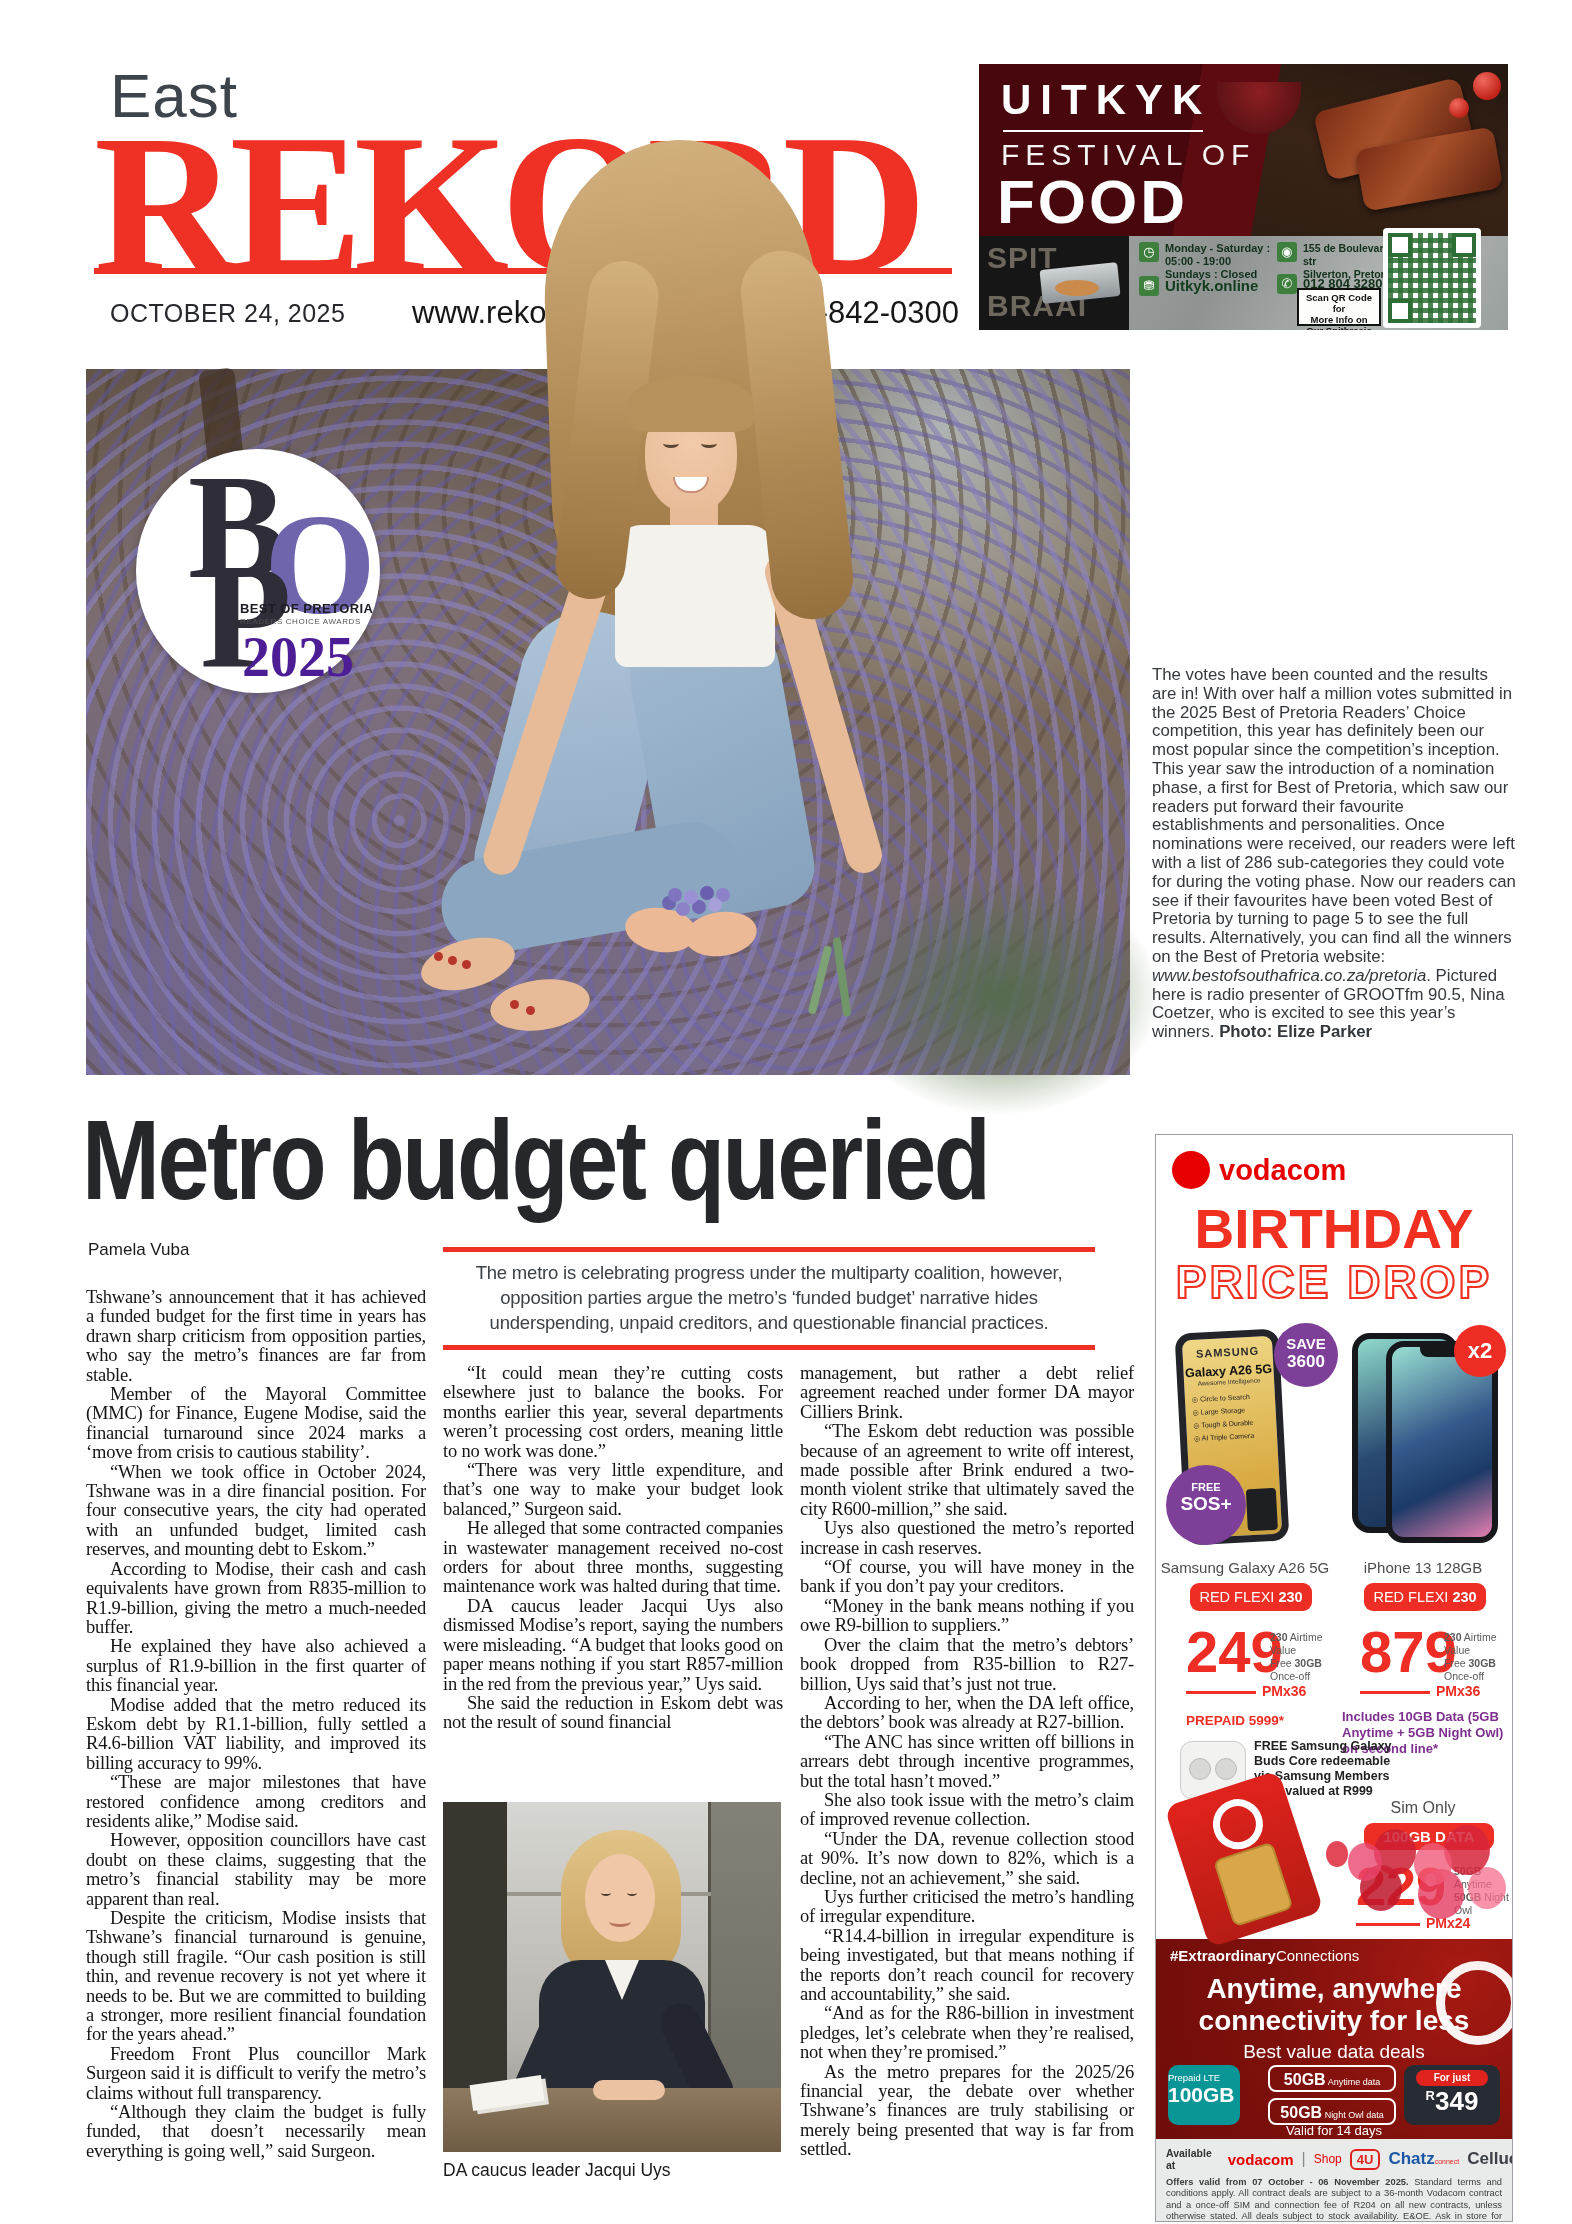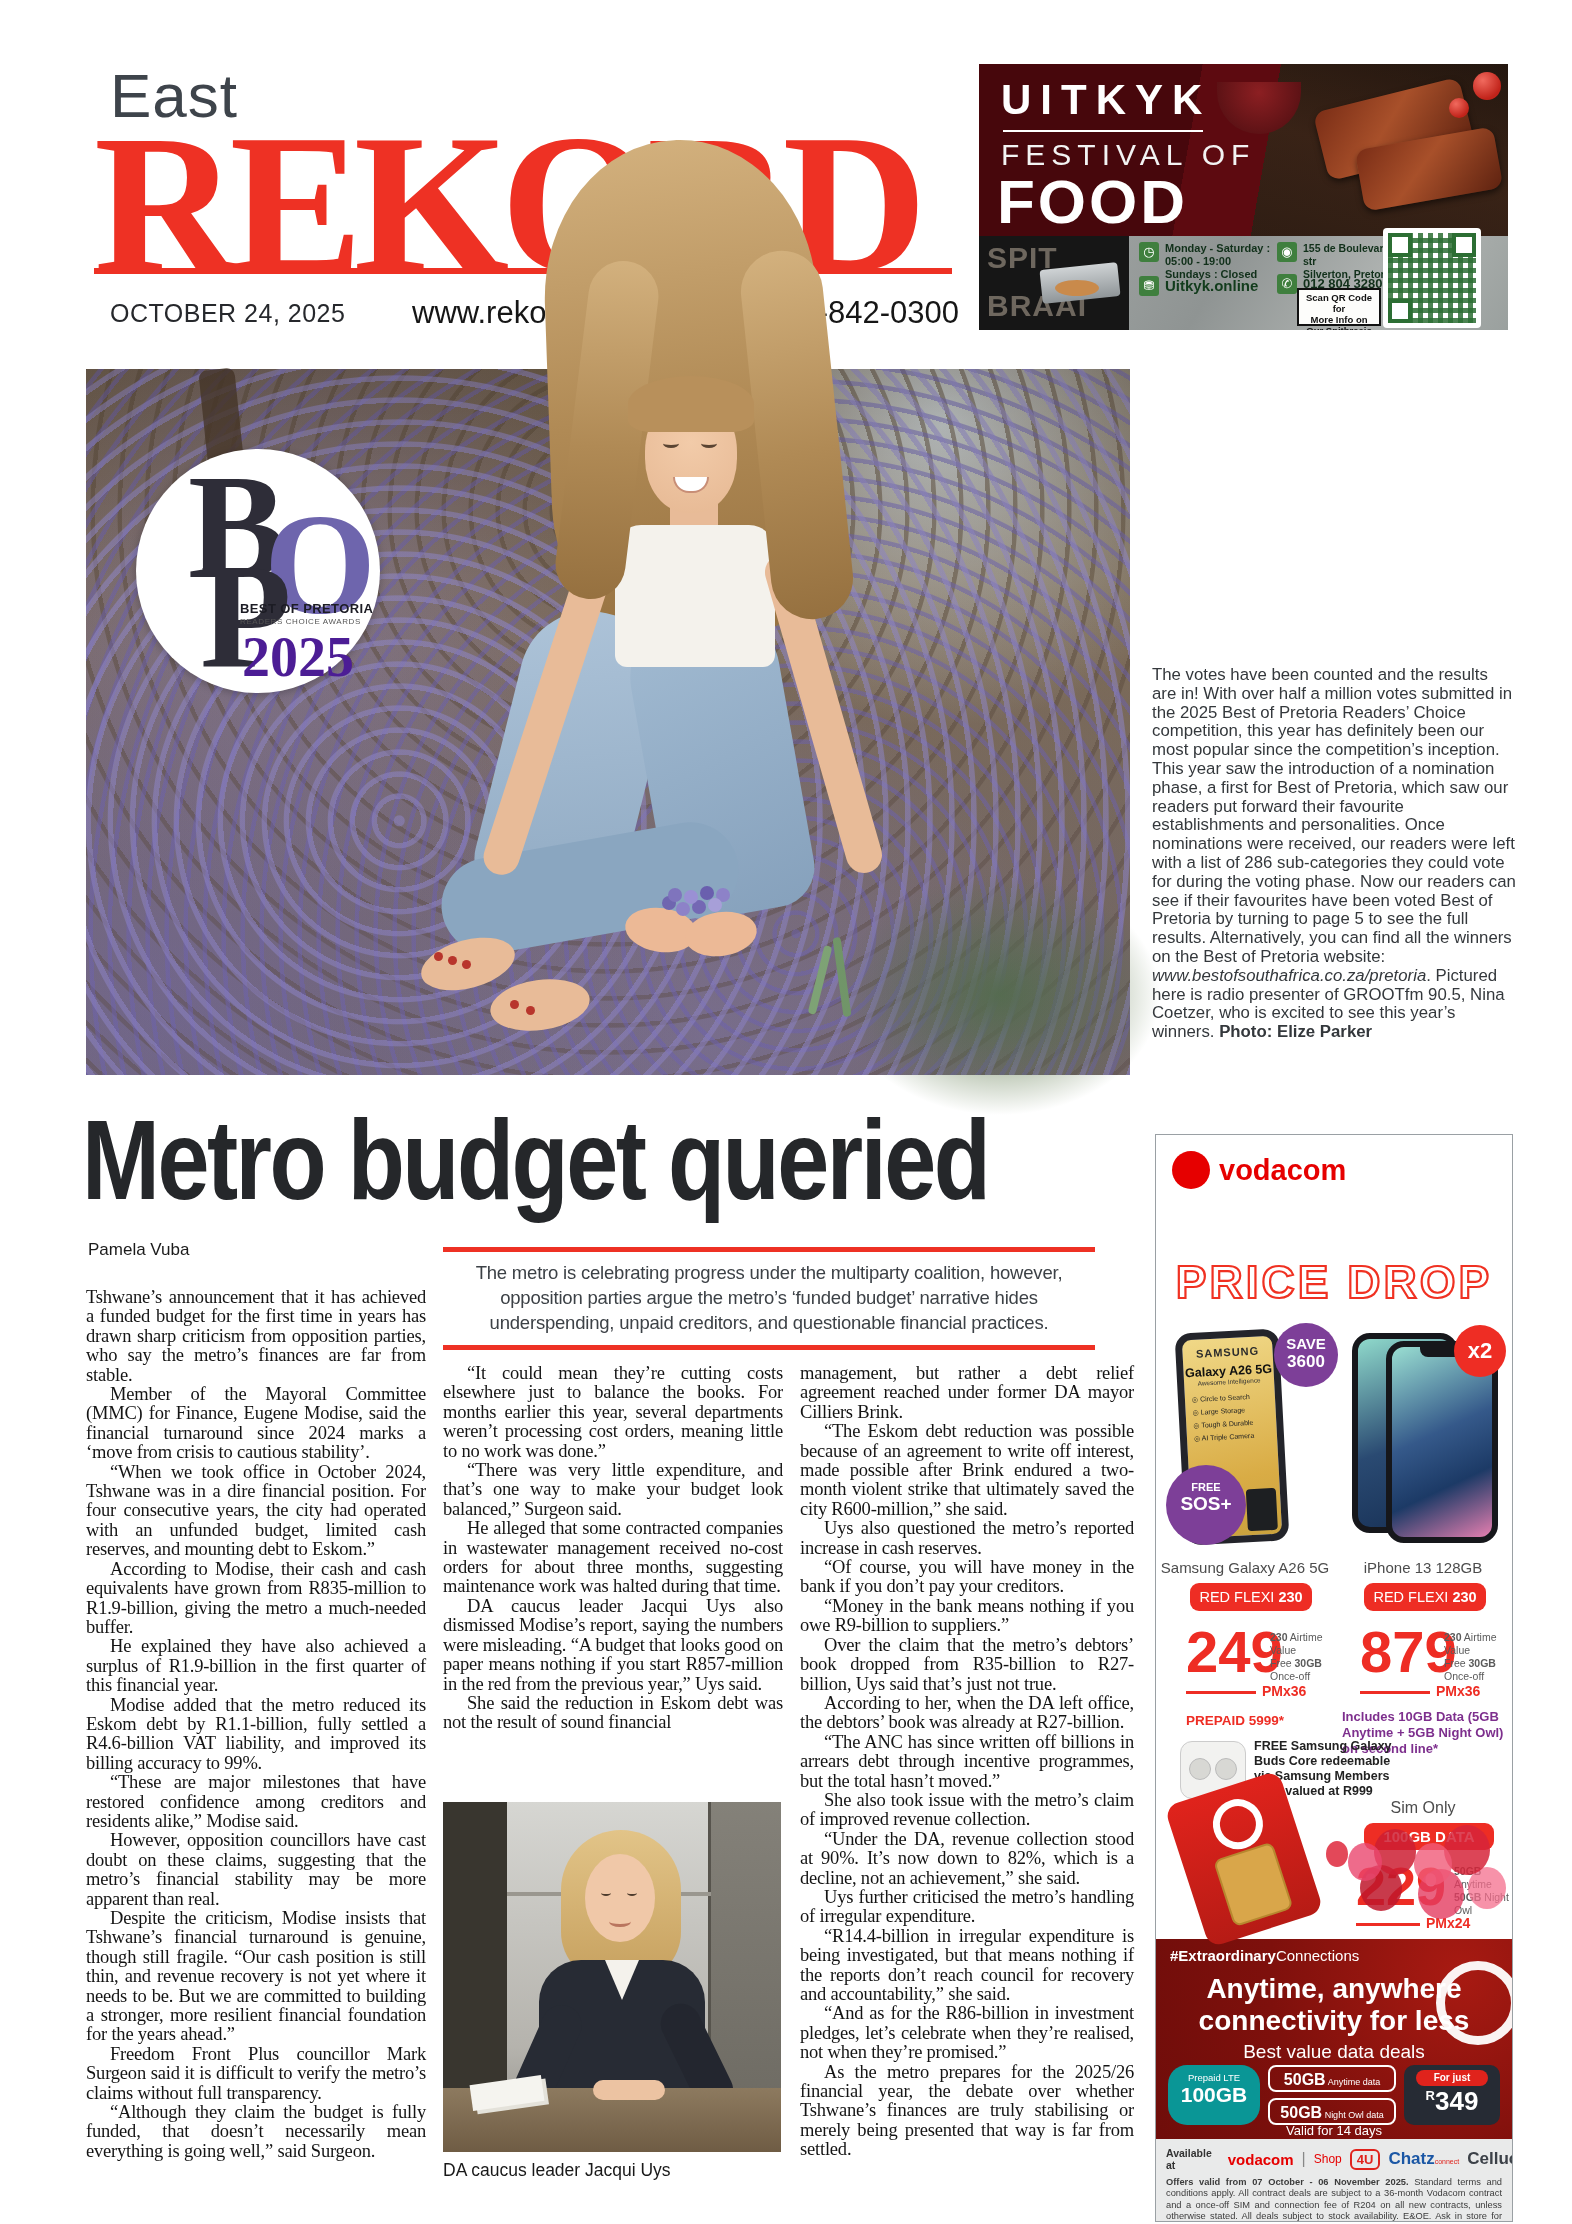--- a/index.html
+++ b/index.html
@@ -285,20 +285,21 @@
     <div class="a" style="left:28px;bottom:46px;width:72px;height:26px;background:#f5f4ef;transform:rotate(-8deg);box-shadow:4px 4px 0 #e4e2da;"></div>
     <div class="a" style="left:150px;bottom:52px;width:72px;height:20px;background:#ecc3a2;border-radius:10px;"></div>
   </div>
   <div class="a caption">DA caucus leader Jacqui Uys</div>
 
   <div class="a vd">
     <div class="a" style="left:16px;top:16px;display:flex;gap:9px;align-items:center;">
       <div class="vodamark" style="width:38px;height:38px;"></div>
       <div style="font-size:29px;font-weight:bold;color:#e60000;">vodacom</div>
     </div>
+    <div class="a ctr vd-t1">BIRTHDAY</div>
     <div class="a ctr vd-t2">PRICE DROP</div>
 
     <div class="a" style="left:24px;top:196px;width:104px;height:212px;border:7px solid #23242a;border-radius:16px;background:linear-gradient(170deg,#f0d887,#d9ac45 70%,#caa23e);box-sizing:border-box;transform:rotate(-3deg);overflow:hidden;">
       <div style="margin-top:8px;text-align:center;font-size:11px;font-weight:bold;letter-spacing:1px;color:#2c2c2c;">SAMSUNG</div>
       <div style="margin-top:6px;text-align:center;font-size:12.5px;font-weight:bold;color:#111;">Galaxy A26 5G</div>
       <div style="text-align:center;font-size:6.5px;color:#333;">Awesome Intelligence</div>
       <div style="margin:6px 0 0 7px;font-size:7px;color:#222;line-height:13px;">
         <div>◎ <span>Circle to Search</span></div>
         <div>◎ <span>Large Storage</span></div>
         <div>◎ <span>Tough &amp; Durable</span></div>
@@ -366,21 +367,21 @@
       <div style="position:absolute;left:30px;top:66px;width:58px;height:66px;background:#d9a64a;border-radius:8px;border:2px solid #b7872f;"></div>
     </div>
     <div class="a" style="left:170px;top:706px;width:22px;height:26px;border-radius:50%;background:rgba(222,40,60,.85);box-shadow:28px 8px 0 6px rgba(234,70,110,.8),58px -2px 0 10px rgba(205,30,50,.85),96px 10px 0 8px rgba(240,90,120,.8),130px -4px 0 12px rgba(214,36,58,.85),44px 34px 0 10px rgba(190,24,44,.85),104px 40px 0 12px rgba(228,60,96,.8),150px 34px 0 8px rgba(244,110,140,.75);z-index:0;"></div>
 
     <div class="a vd-panel">
       <div class="a" style="left:14px;top:8px;font-size:15px;"><b>#Extraordinary</b><span>Connections</span></div>
       <div class="a" style="right:-8px;top:22px;width:66px;height:66px;border-radius:50%;border:9px solid rgba(255,255,255,.95);"></div>
       <div class="a ctr" style="top:34px;font-size:28px;font-weight:800;">Anytime, anywhere</div>
       <div class="a ctr" style="top:66px;font-size:28px;font-weight:800;">connectivity for less</div>
       <div class="a ctr" style="top:102px;font-size:19px;">Best value data deals</div>
-      <div class="a" style="left:12px;top:126px;width:92px;height:60px;background:#0a9696;border-radius:19px;text-align:center;">
+      <div class="a" style="left:12px;top:126px;width:72px;height:60px;background:#0a9696;border-radius:10px;text-align:left;">
         <div style="margin-top:7px;font-size:9.5px;">Prepaid LTE</div>
         <div style="font-size:21px;font-weight:800;">100GB</div>
       </div>
       <div class="dp" style="top:126px;"><b style="font-size:16px;">50GB</b><span style="font-size:9px;"> Anytime data</span></div>
       <div class="dp" style="top:159px;"><b style="font-size:16px;">50GB</b><span style="font-size:9px;"> Night Owl data</span></div>
       <div class="a" style="left:248px;top:126px;width:96px;height:60px;background:#262b34;border-radius:10px;text-align:center;">
         <div style="margin:5px auto 0;width:72px;height:16px;background:#e0231c;border-radius:8px;font-size:10px;font-weight:bold;line-height:16px;">For just</div>
         <div style="font-size:26px;font-weight:800;"><sup style="font-size:13px;">R</sup><span>349</span></div>
       </div>
       <div class="a ctr" style="top:184px;font-size:13px;">Valid for 14 days</div>

